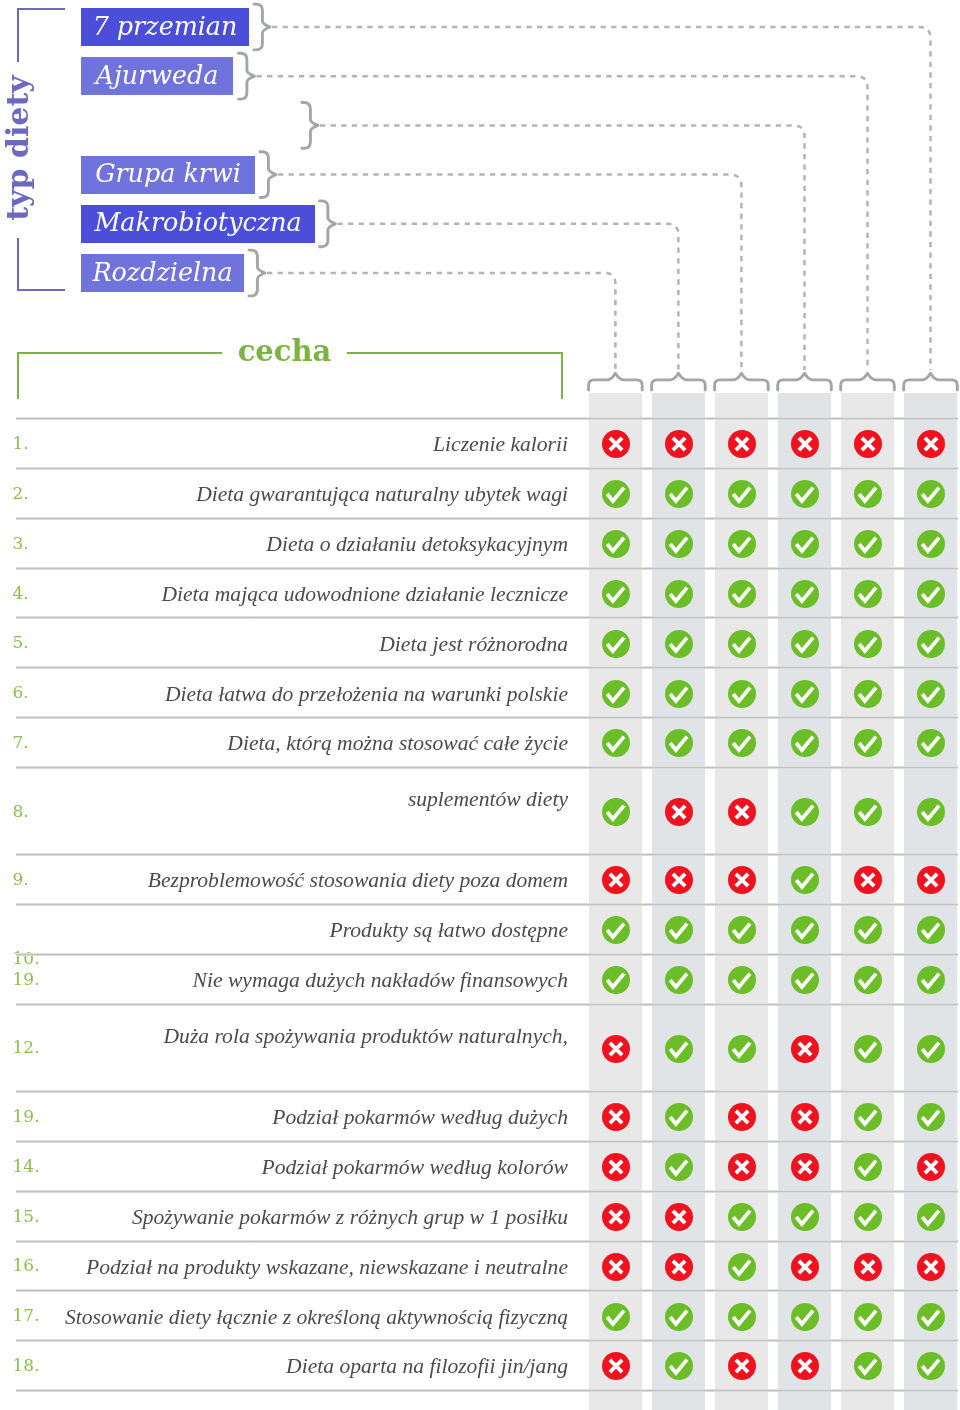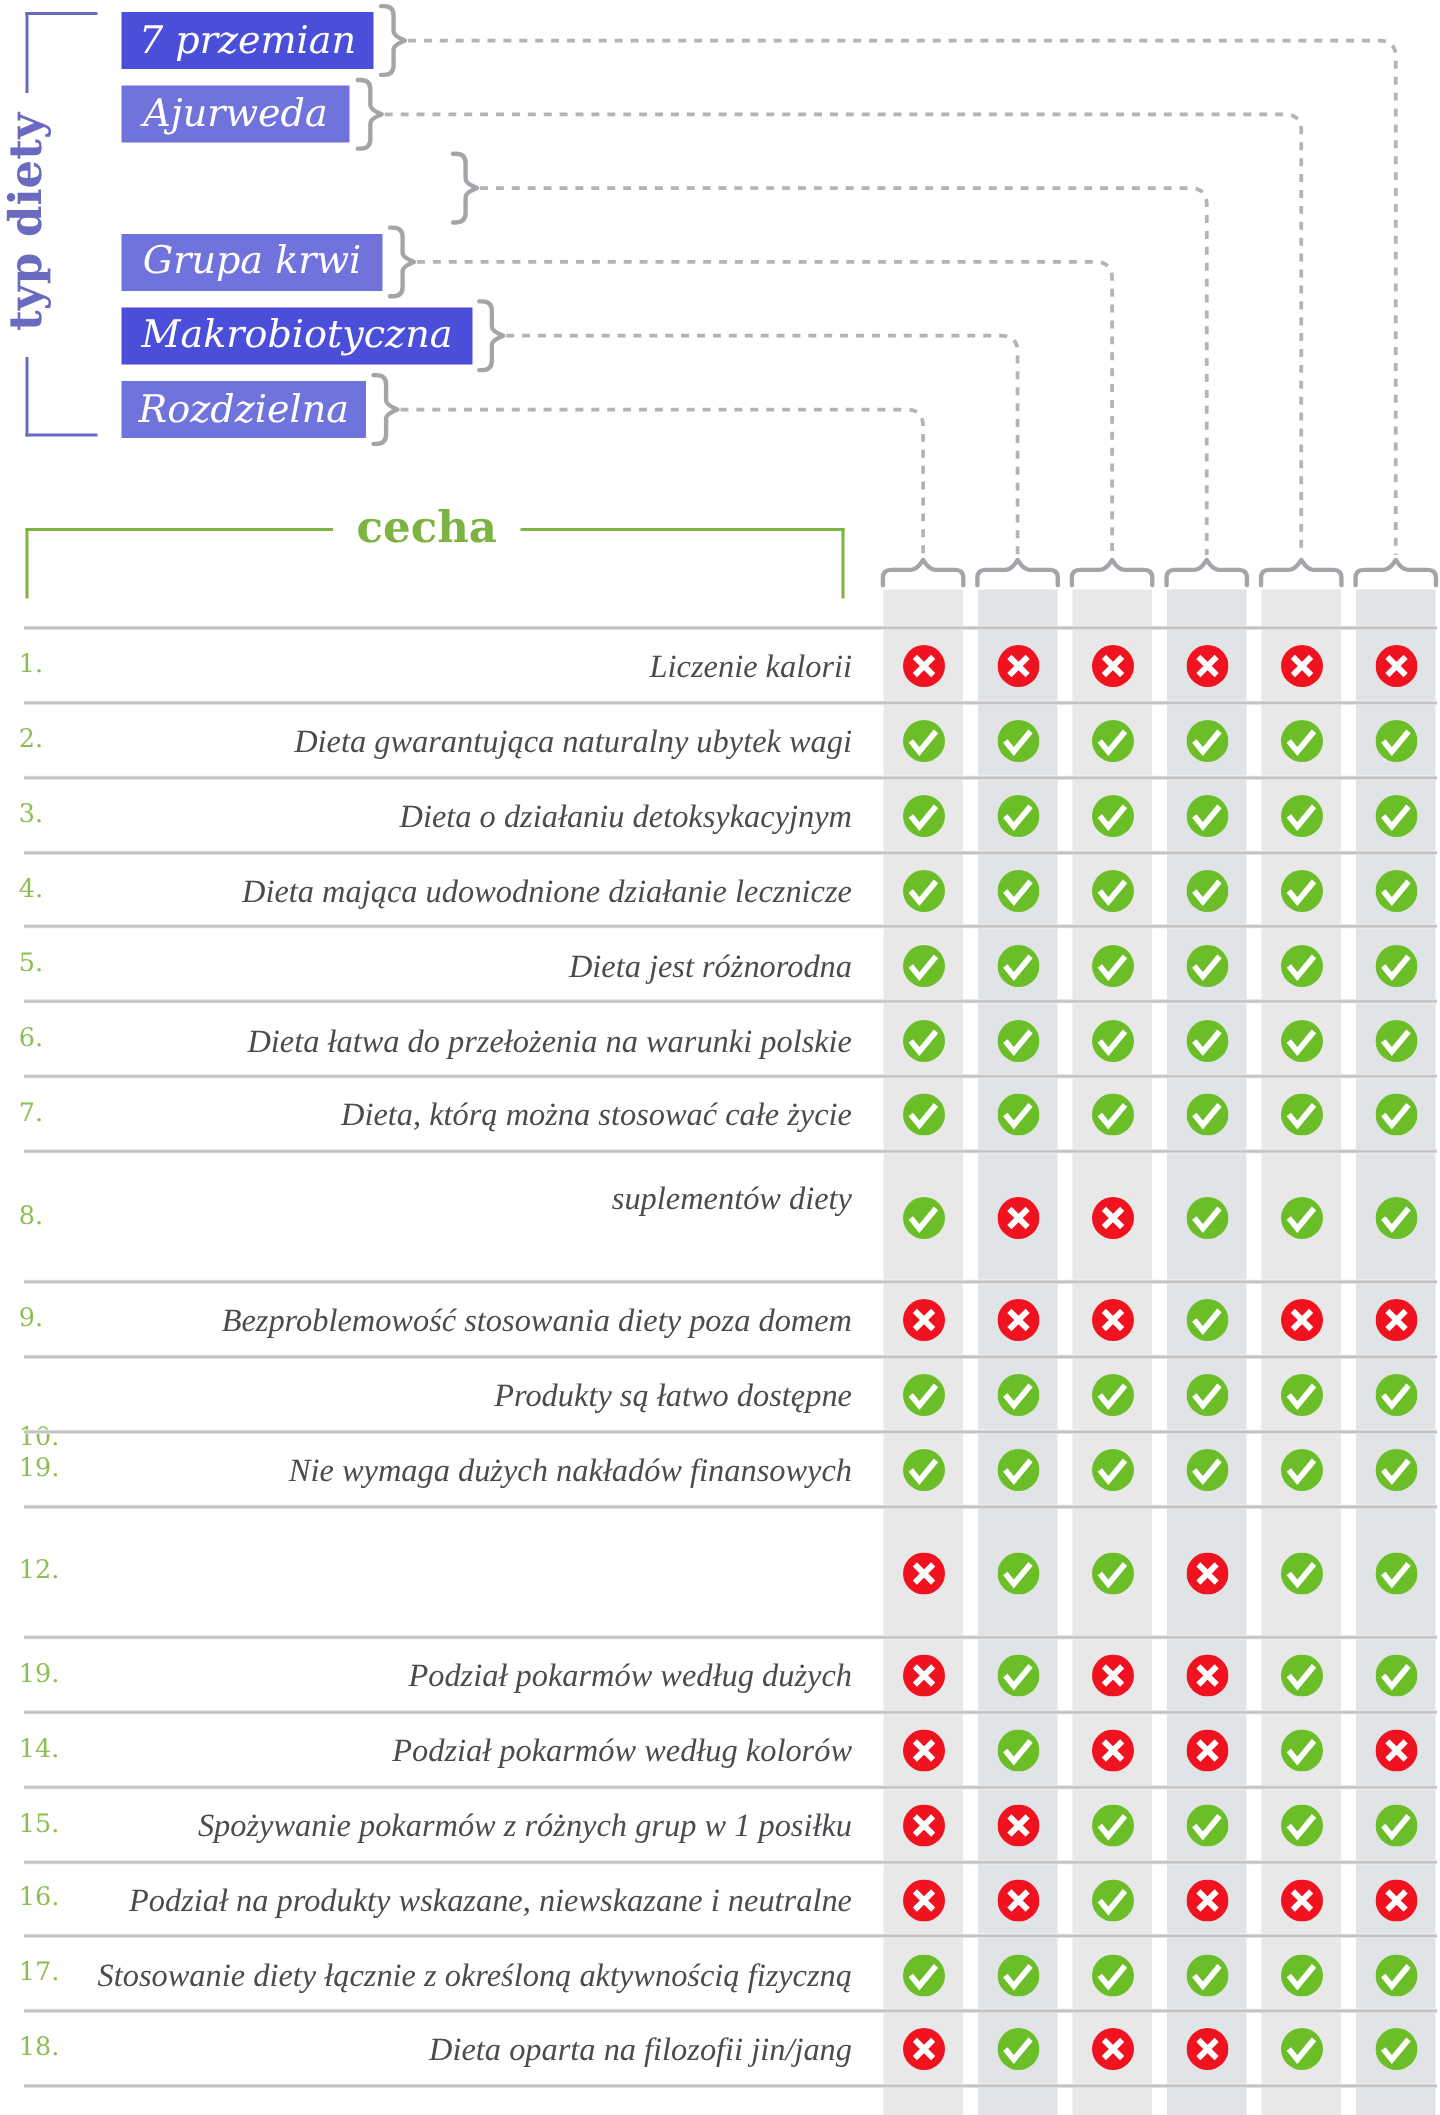--- a/index.html
+++ b/index.html
@@ -566,20 +566,21 @@
           <svg class="mark" viewBox="0 0 28 28">
             <circle cx="14" cy="14" r="14" fill="#6cbe28"></circle>
             <path d="M5.2 14.0 L10.9 21.0 L22.0 7.6" fill="none" stroke="#ffffff" stroke-width="3.8" stroke-linecap="butt" stroke-linejoin="miter"></path>
           </svg>
         </div>
     </div>
     <div class="rowline" style="top:1003.7px"></div>
     <div>
       <div class="rownum" style="top:1036.3px">12.</div>
       <div class="rowlabel" style="top:1022.6px">
+        <div>Duża rola spożywania produktów naturalnych,</div>
       </div>
       <div class="cell" style="left:602.2px;top:1034.6px">
           <svg class="mark" viewBox="0 0 28 28">
             <circle cx="14" cy="14" r="14" fill="#f0121f"></circle>
             <path d="M7.9 7.9 L20.1 20.1 M20.1 7.9 L7.9 20.1" fill="none" stroke="#ffffff" stroke-width="3.9" stroke-linecap="butt"></path>
           </svg>
         </div>
       <div class="cell" style="left:665.2px;top:1034.6px">
           <svg class="mark" viewBox="0 0 28 28">
             <circle cx="14" cy="14" r="14" fill="#6cbe28"></circle>

